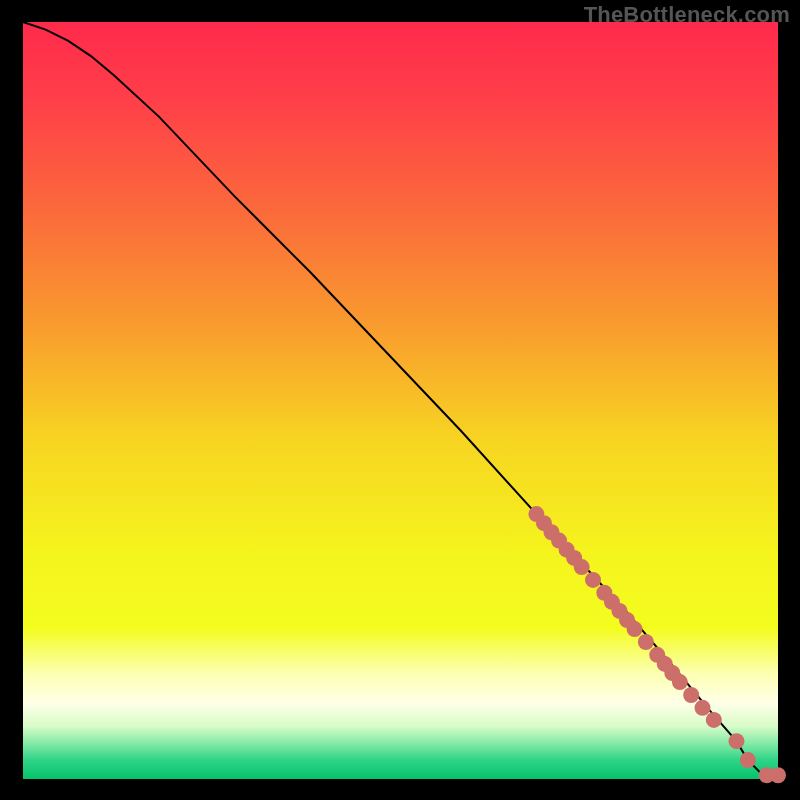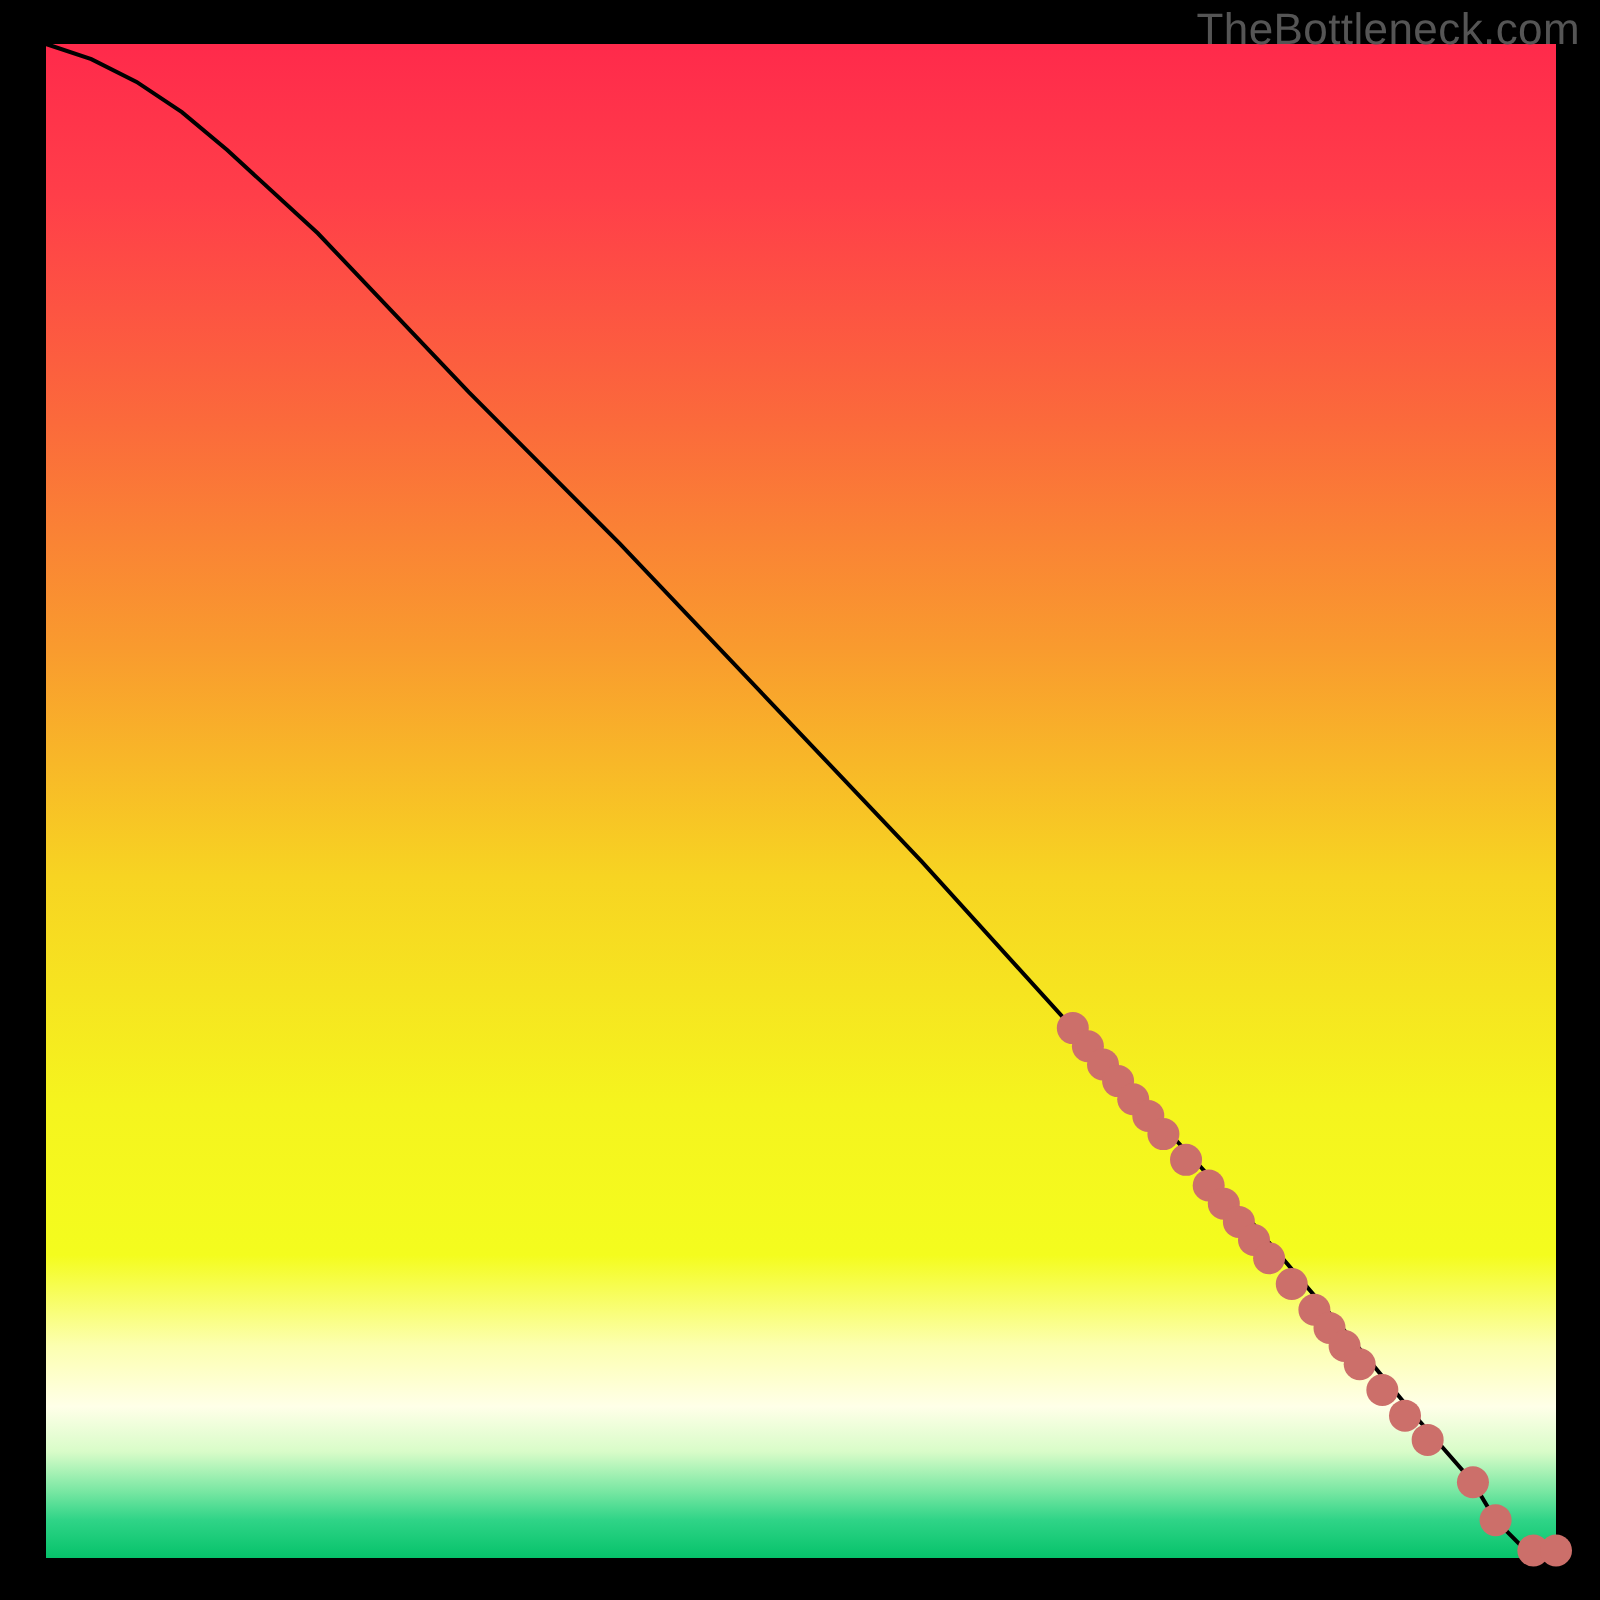--- a/index.html
+++ b/index.html
@@ -18,21 +18,21 @@
     height: 800px;
     background: #000;
   }
   .watermark {
     position: absolute;
     top: 2px;
     right: 10px;
     color: #555;
     font-family: Arial, Helvetica, sans-serif;
     font-size: 22px;
-    font-weight: 400;
+    font-weight: 700;
     letter-spacing: 0.2px;
   }
   svg {
     position: absolute;
     top: 0;
     left: 0;
   }
 </style>
 </head>
 <body>

